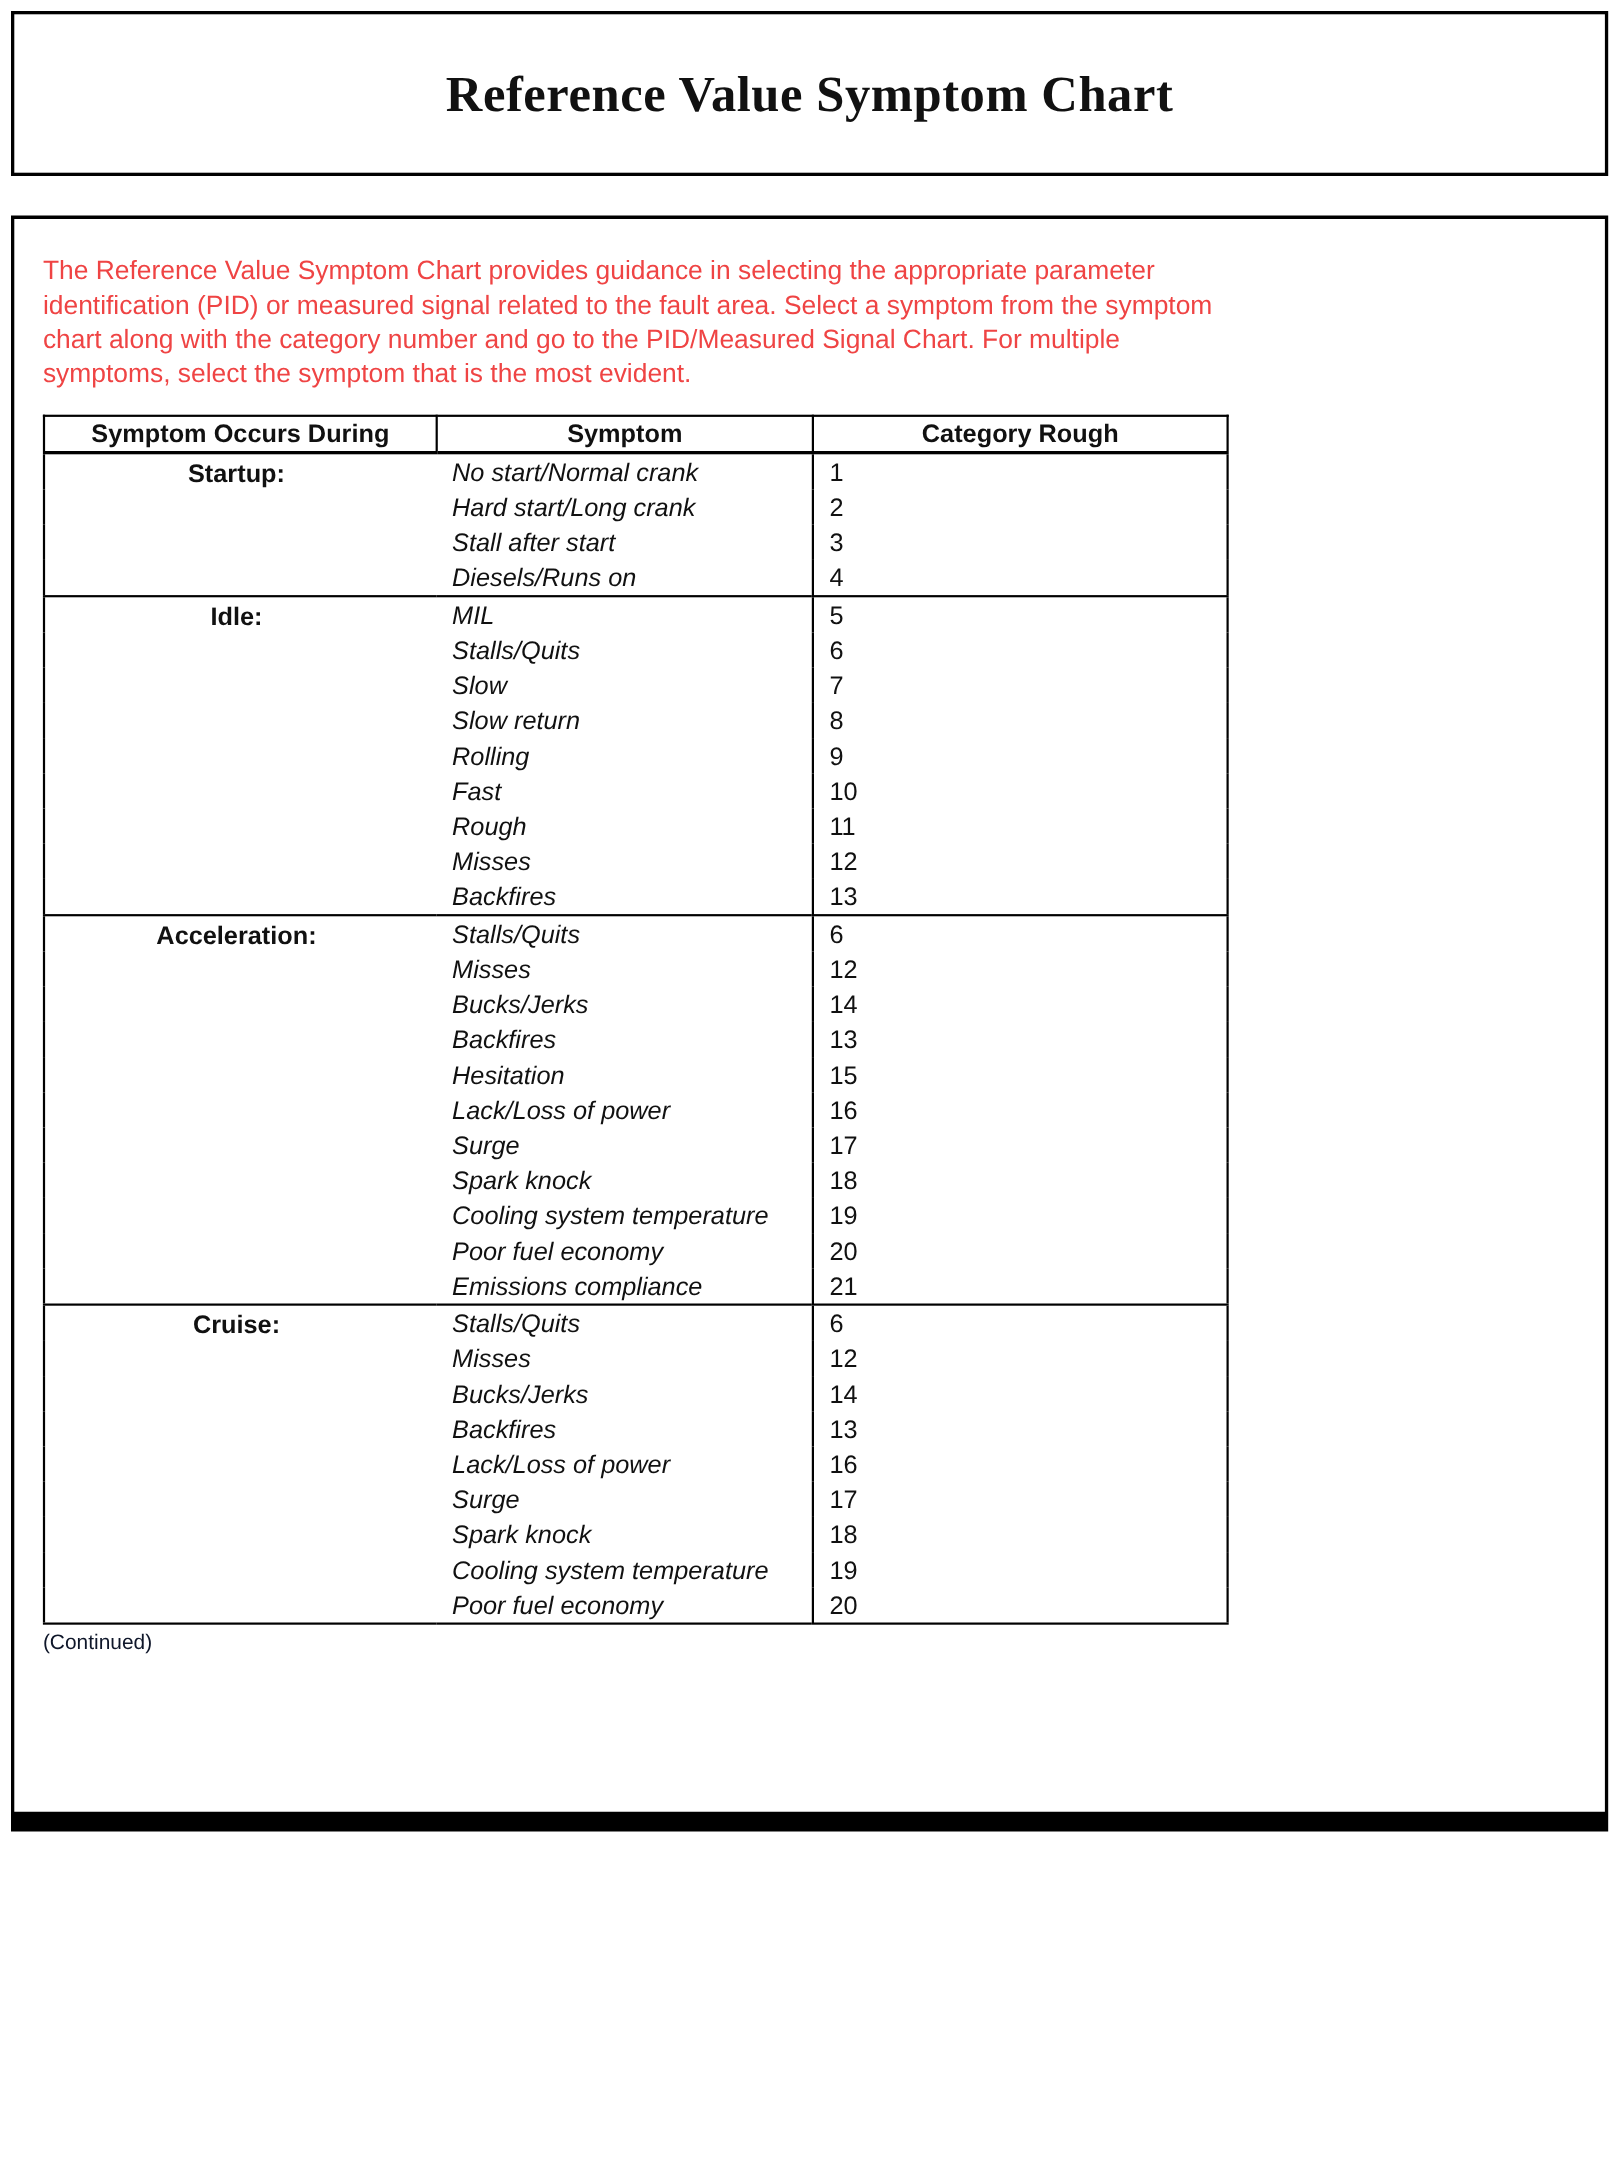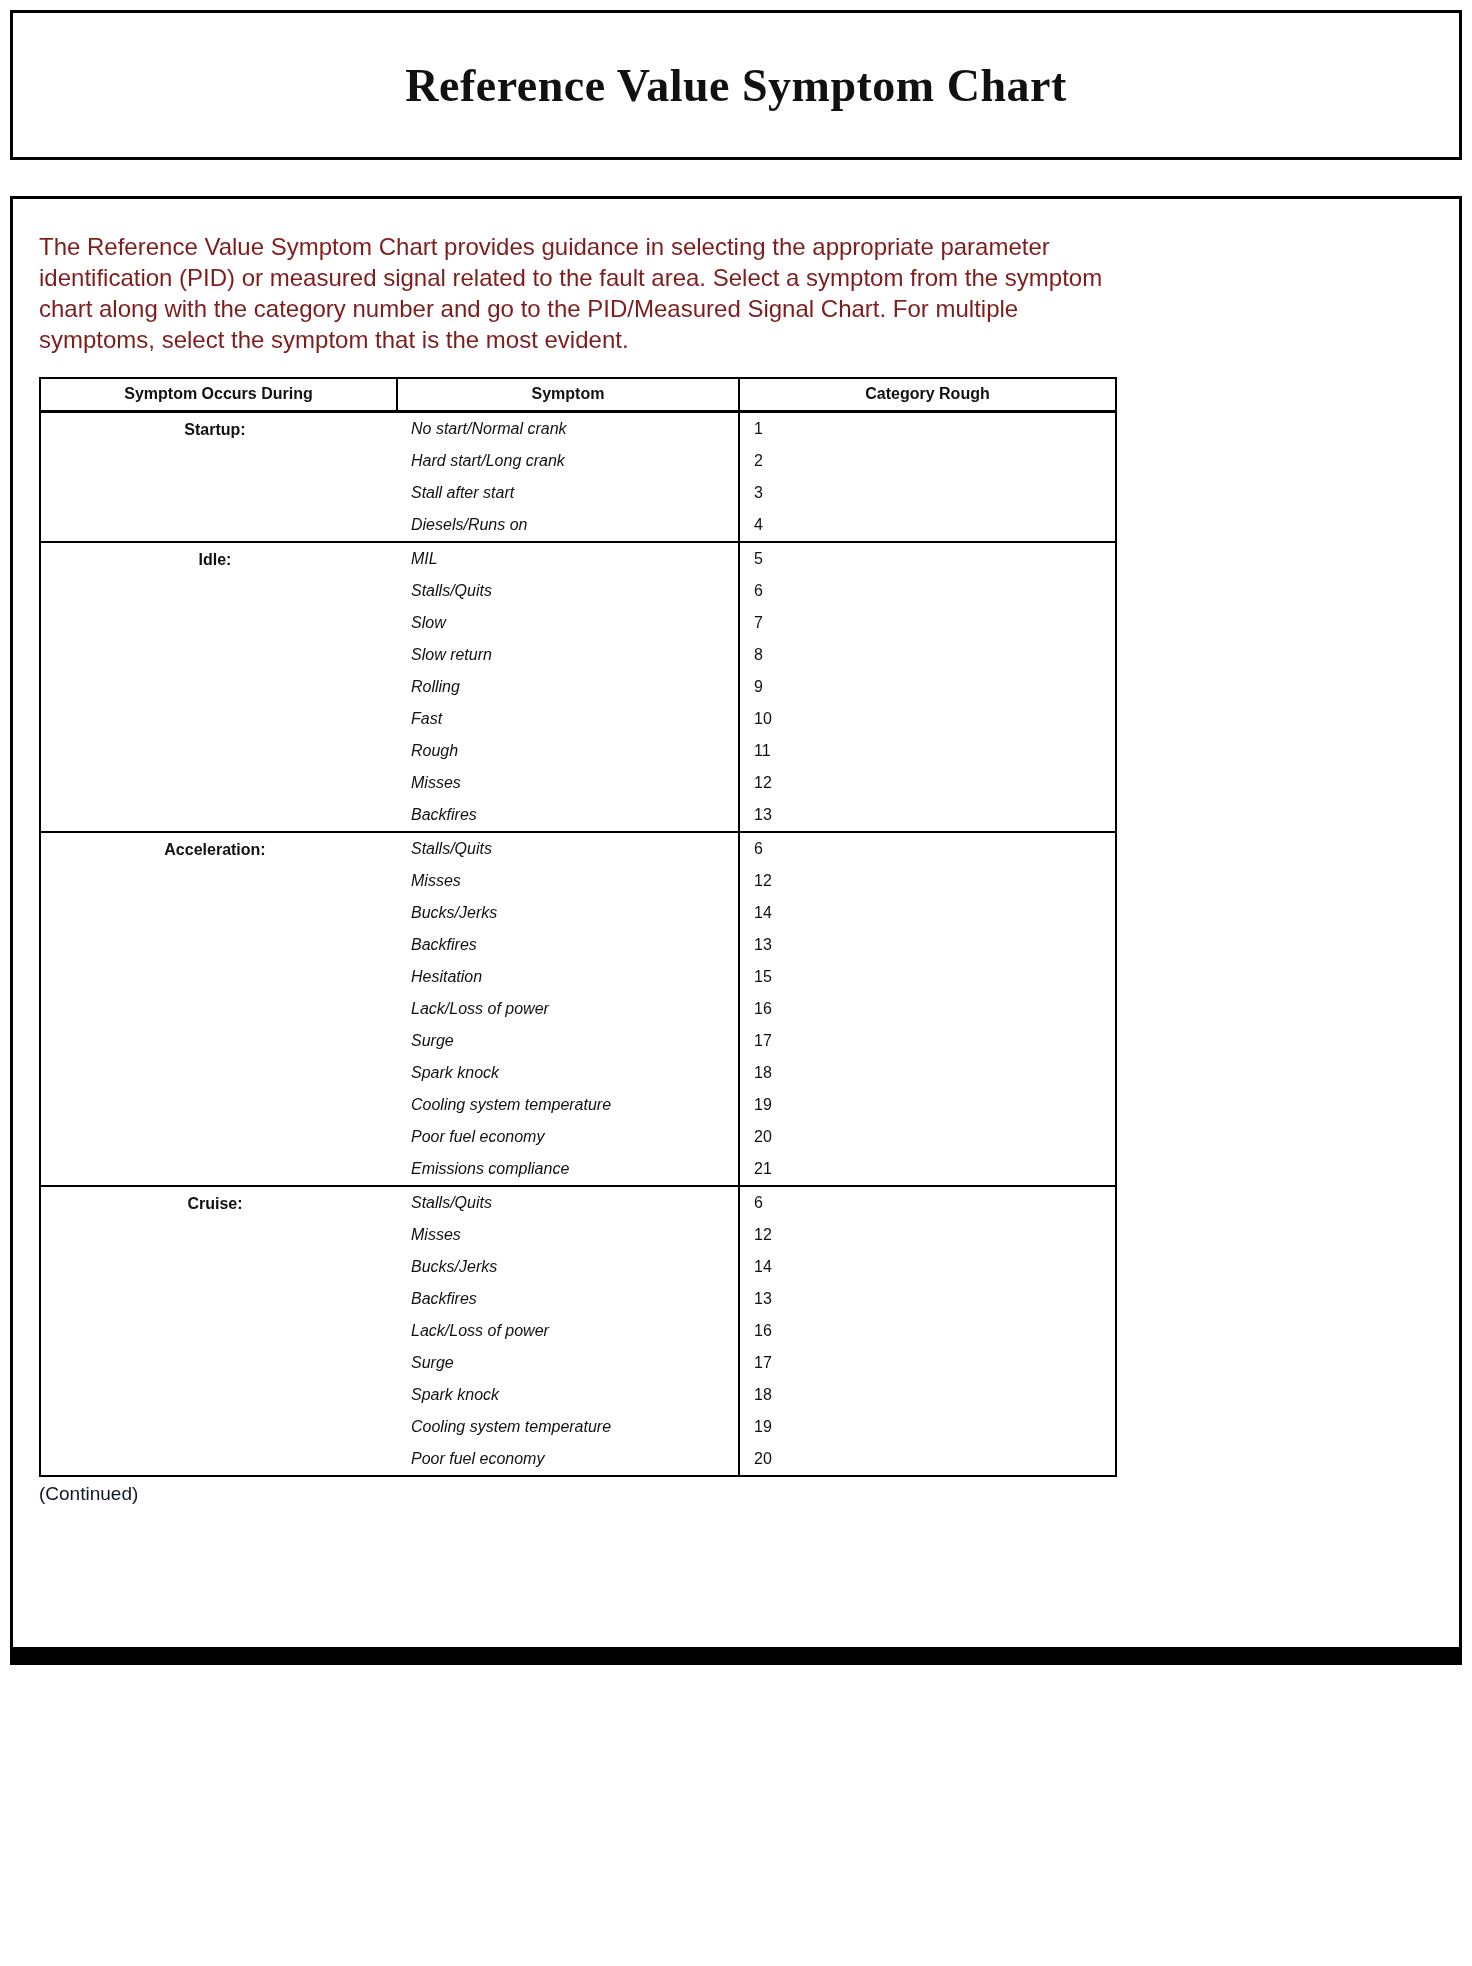--- a/index.html
+++ b/index.html
@@ -32,33 +32,33 @@
     position: absolute;
     left: 10px; top: 196px; right: 10px; bottom: 19px;
     border: 3px solid #000000;
     border-bottom: 18px solid #000000;
     padding: 32px 28px 0 26px;
   }
   .intro {
     font-size: 24px;
     line-height: 31px;
     max-width: 1080px;
-    color: #7f1d1d;
+    color: #ef4444;
   }
   .section-heading {
     margin-top: 32px;
     font-size: 25px;
     font-weight: bold;
   }
   table.symptom-table {
     border-collapse: collapse;
     margin-top: 22px;
     width: 1076px;
     table-layout: fixed;
-    font-size: 16px;
+    font-size: 23px;
   }
   table.symptom-table col.c1 { width: 357px; }
   table.symptom-table col.c2 { width: 342px; }
   table.symptom-table col.c3 { width: 377px; }
   table.symptom-table thead th {
     border: 2px solid #000000;
     border-bottom: 3px solid #000000;
     font-weight: bold;
     text-align: center;
     padding: 3px 8px 4px 8px;

